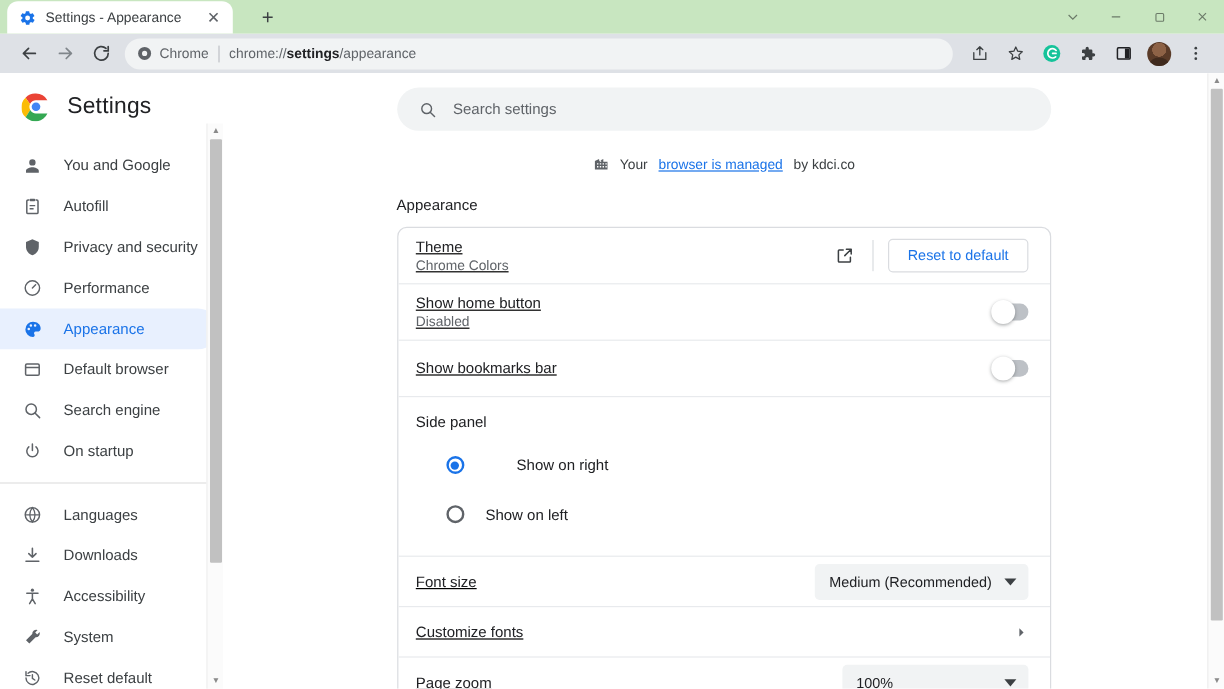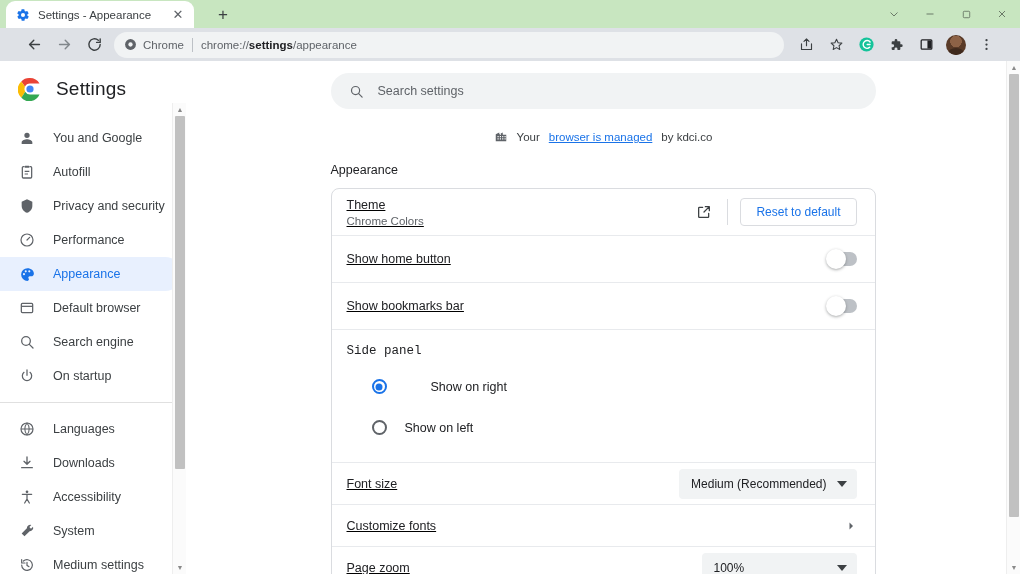--- a/index.html
+++ b/index.html
@@ -64,21 +64,21 @@
     display: flex; align-items: center; justify-content: center;
     color: #6b7a68;
   }
 
   
   .toolbar {
     height: 33px;
     background: #dee1e6;
     display: flex;
     align-items: center;
-    padding: 0 20px;
+    padding: 0 10px;
     gap: 2px;
   }
   .tb-btn {
     width: 28px; height: 28px;
     display: flex; align-items: center; justify-content: center;
     border-radius: 50%;
     color: #3c4043;
     flex: 0 0 28px;
   }
   .omnibox {
@@ -287,21 +287,21 @@
     border-radius: 50%;
     background: #fff;
     box-shadow: 0 1px 3px rgba(60,64,67,.45);
   }
 
   .radiogroup-row {
     display: block;
     padding: 14px 18px 14px 15px;
     border-bottom: 1px solid #e8eaed;
   }
-  .radiogroup-label { font-size: 12.5px; color: #202124; font-family: Liberation Mono, monospace; }
+  .radiogroup-label { font-size: 12.5px; color: #202124; }
   .radio-item {
     display: flex; align-items: center; gap: 18px;
     padding-left: 25px;
     height: 41px;
   }
   .radio {
     width: 15px; height: 15px;
     border-radius: 50%;
     border: 2px solid #5f6368;
     position: relative;
@@ -584,21 +584,21 @@
             </svg>
         </span>
         <span>System</span>
       </div>
       <div class="navitem">
         <span class="ico">
           <svg width="16" height="16" viewBox="0 0 24 24">
               <path fill="none" stroke="currentColor" stroke-width="1.8" stroke-linecap="round" d="M4 12a8 8 0 1 0 2.6-5.9M4 4v5h5M12 8v4.5l3 2"></path>
             </svg>
         </span>
-        <span>Medium settings</span>
+        <span>Reset default</span>
       </div>
     </div>
 
     <div class="sb-scroll">
       <div class="sb-arrow">▲</div>
       <div class="sb-thumb"></div>
       <div class="sb-arrow bottom">▼</div>
     </div>
   </div>
 
@@ -643,20 +643,21 @@
               </svg>
           </div>
           <span class="vdiv"></span>
           <button class="btn-outline">Reset to default</button>
         </div>
       </div>
 
       <div class="row">
         <div class="row-main">
           <div class="row-label">Show home button</div>
+          <div class="row-sub">Disabled</div>
         </div>
         <div class="toggle">
           <span class="knob"></span>
         </div>
       </div>
 
       <div class="row">
         <div class="row-main">
           <div class="row-label">Show bookmarks bar</div>
         </div>

